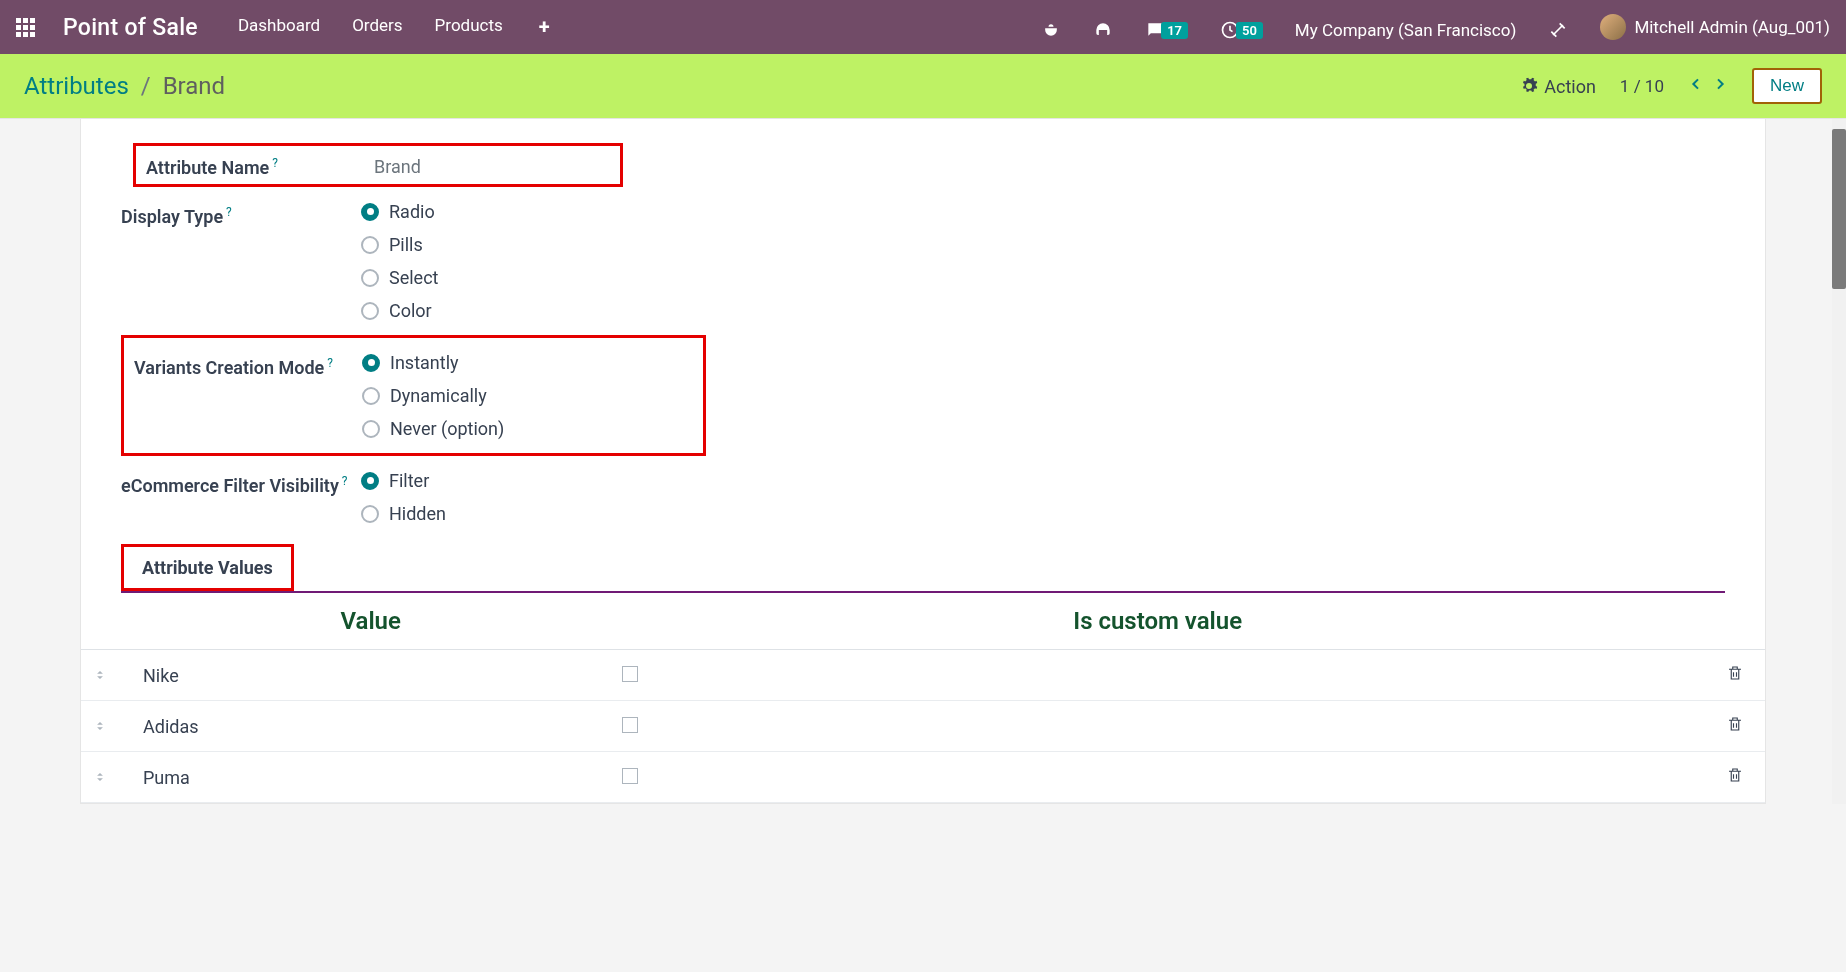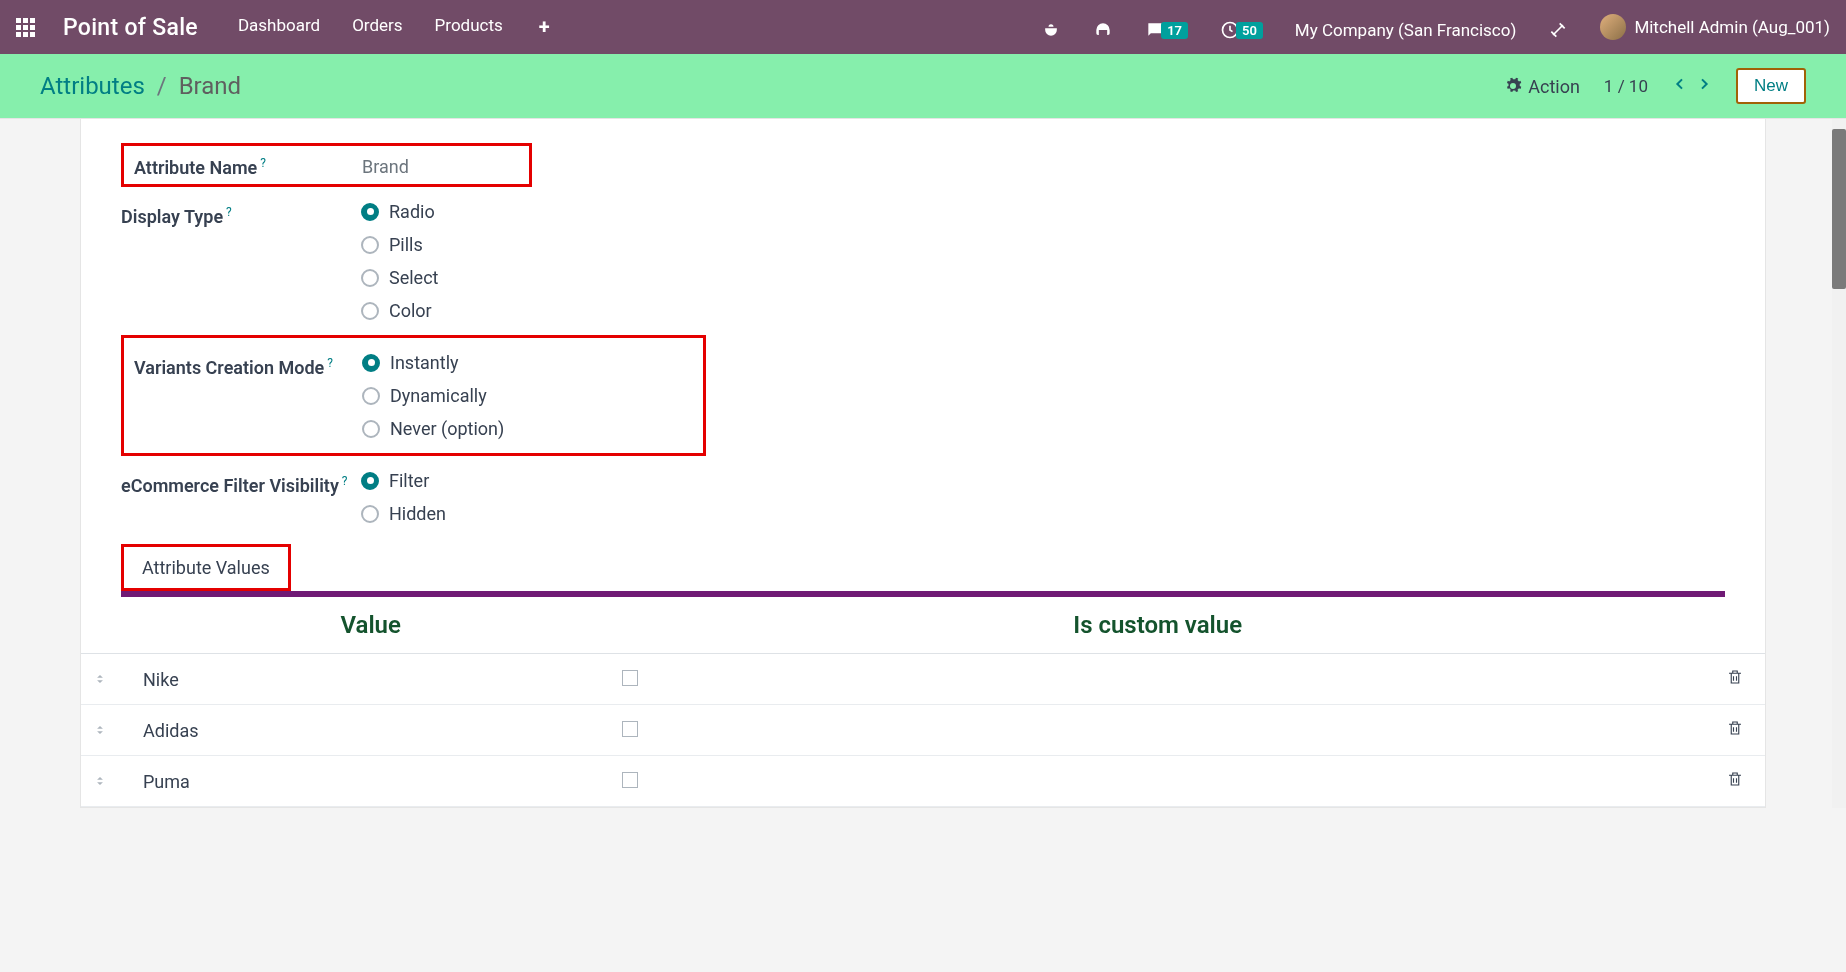--- a/index.html
+++ b/index.html
@@ -15,21 +15,21 @@
     .plus-btn { font-size: 20px; font-weight: bold; cursor: pointer; margin-left: 4px; }
     .topbar-right { margin-left: auto; display: flex; align-items: flex-end; gap: 32px; }
     .tb-icon { display: inline-flex; align-items: center; cursor: pointer; position: relative; }
     .tb-icon svg { width: 20px; height: 20px; fill: #fff; }
     .badge { background: #00A09D; color: #fff; font-size: 13px; font-weight: 600; padding: 1px 6px; border-radius: 3px; margin-left: -4px; }
     .company { font-size: 17px; cursor: pointer; }
     .avatar { width: 26px; height: 26px; border-radius: 50%; background: linear-gradient(135deg, #e0b07d, #8b6f47); display: inline-block; }
     .user-name { font-size: 17px; }
     .user-block { display: flex; align-items: center; gap: 8px; cursor: pointer; }
     
-    .actionbar { background: #86efac; padding: 14px 40px; display: flex; align-items: center; border-bottom: 1px solid #e5e5e5; }
+    .actionbar { background: #bef264; padding: 14px 24px; display: flex; align-items: center; border-bottom: 1px solid #e5e5e5; }
     .breadcrumb { font-size: 24px; }
     .bc-link { color: #017E84; cursor: pointer; }
     .bc-sep { color: #6c757d; margin: 0 6px; }
     .bc-current { color: #5f5f5f; }
     .actionbar-right { margin-left: auto; display: flex; align-items: center; gap: 24px; }
     .action-btn { display: flex; align-items: center; gap: 6px; cursor: pointer; font-size: 18px; color: #374151; }
     .pager { font-size: 17px; color: #374151; }
     .pager-arrows { display: flex; gap: 8px; }
     .pager-arrow { cursor: pointer; color: #017E84; }
     .pager-arrow svg { width: 16px; height: 16px; stroke: #017E84; fill: none; stroke-width: 3; }
@@ -47,24 +47,24 @@
     
     .radio-group { display: flex; flex-direction: column; gap: 12px; }
     .radio-item { display: flex; align-items: center; gap: 10px; cursor: pointer; }
     .radio-circle { width: 18px; height: 18px; border: 2px solid #adb5bd; border-radius: 50%; display: flex; align-items: center; justify-content: center; }
     .radio-item.selected .radio-circle { border-color: #017E84; background: #017E84; }
     .radio-item.selected .radio-circle::after { content: ''; width: 7px; height: 7px; border-radius: 50%; background: #fff; }
     .radio-label { font-size: 18px; color: #374151; }
     
     .highlight-box { border: 3px solid #E40000; padding: 6px 10px; display: flex; align-items: flex-start; }
     .highlight-box .field-label { width: 228px; }
-    .hb1 { width: 411px; margin-bottom: 14px; }
+    .hb1 { width: 490px; margin-bottom: 14px; margin-left: 12px; }
     .hb2 { width: 585px; margin-bottom: 14px; padding: 14px 10px; }
     
-    .tabs { margin-top: 20px; border-bottom: 6px solid #701a75; display: flex; }
+    .tabs { margin-top: 20px; border-bottom: 2px solid #701a75; display: flex; font-weight: bold; }
     .tab { padding: 10px 18px; font-size: 18px; color: #5f5f5f; cursor: pointer; }
     .tab.active { color: #374151; }
     .hb3 { border: 3px solid #E40000; display: inline-block; }
     
     .table { width: 100%; border-collapse: collapse; }
     .table th { text-align: center; padding: 14px 12px; font-size: 24px; font-weight: 600; color: #14532d; border-bottom: 1px solid #dee2e6; }
     .table td { padding: 14px 12px; border-bottom: 1px solid #e9ecef; font-size: 18px; color: #374151; }
     .sort-handle { color: #adb5bd; cursor: grab; }
     .sort-handle svg { width: 14px; height: 14px; fill: #adb5bd; }
     .checkbox { width: 16px; height: 16px; border: 1px solid #adb5bd; display: inline-block; cursor: pointer; }

